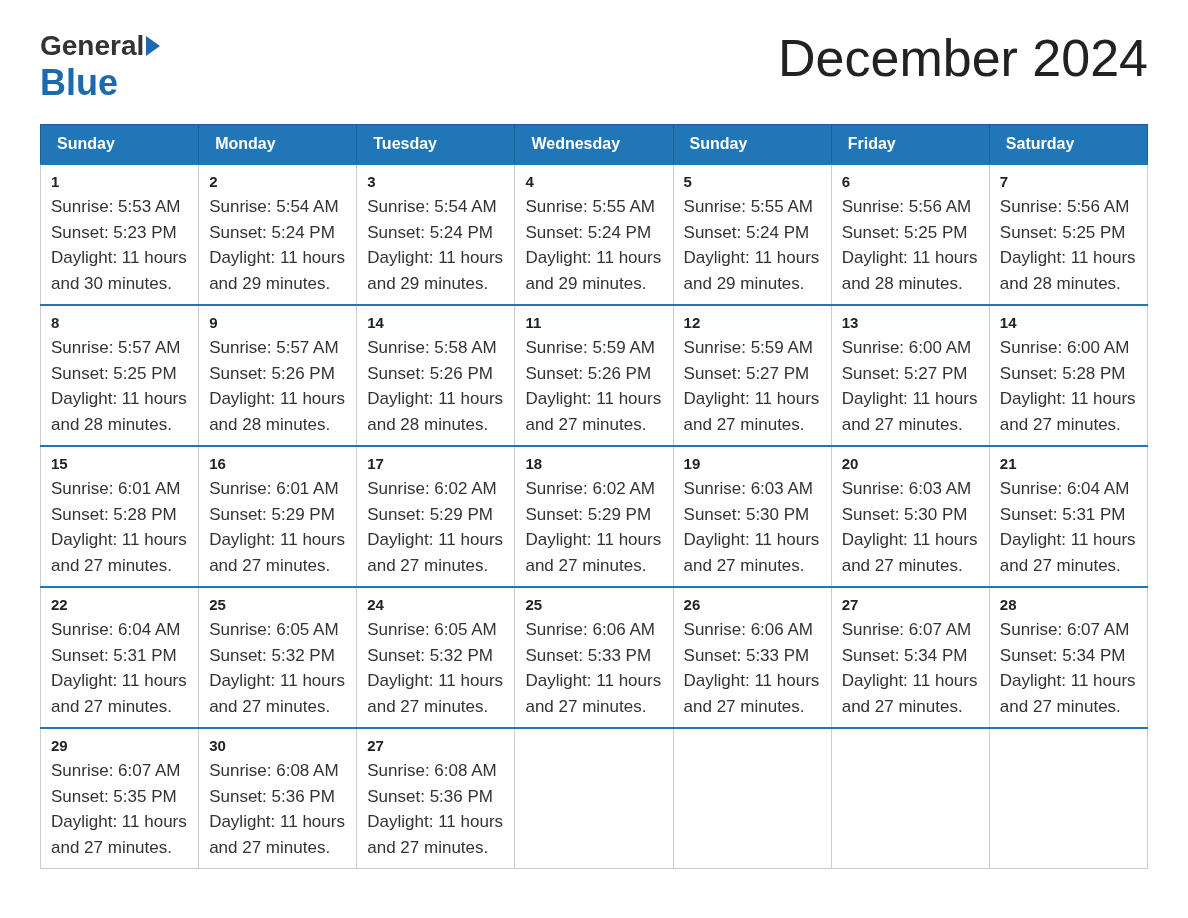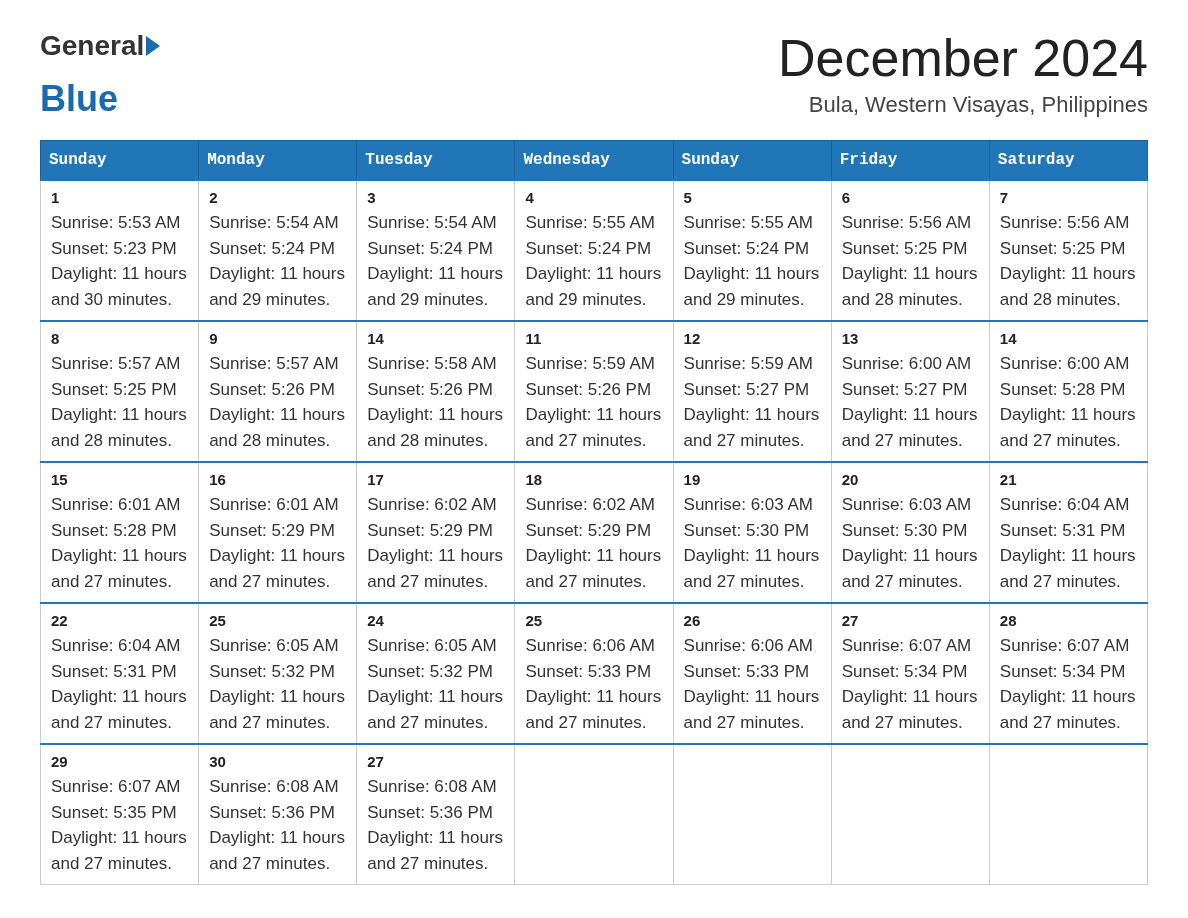--- a/index.html
+++ b/index.html
@@ -13,21 +13,20 @@
     .header {
       display: flex;
       justify-content: space-between;
       align-items: flex-start;
       margin-bottom: 20px;
     }
     .logo {
       display: flex;
       flex-direction: column;
       align-items: flex-start;
-      gap: 16px;
     }
     .logo-text {
       font-size: 28px;
       font-weight: bold;
       color: #333;
       display: flex;
       align-items: center;
     }
     .logo-general { color: #333; }
     .logo-arrow {
@@ -62,24 +61,23 @@
     .calendar-table {
       width: 100%;
       border-collapse: collapse;
       border: 1px solid #aaa;
     }
     .calendar-table th {
       background-color: #2176b8;
       color: #fff;
       font-size: 16px;
       font-weight: bold;
-      padding: 10px 8px;
+      padding: 10px 16px;
       text-align: left;
       border: 1px solid #1a5f9a;
-      font-family: Liberation Mono, monospace;
     }
     .calendar-table td {
       vertical-align: top;
       padding: 8px 10px;
       border: 1px solid #ccc;
       width: 14.28%;
       min-height: 110px;
     }
     .cell-date {
       font-size: 15px;
@@ -107,21 +105,20 @@
     <div class="logo-text">
       <span class="logo-general">General</span>
       <span class="logo-arrow"></span>
     </div>
     <div>
       <span class="logo-blue">Blue</span>
     </div>
   </div>
   <div class="title-block">
     <div class="month-title">December 2024</div>
-    <div class="location-title">Bula, Western Visayas, Philippines</div>
   </div>
 </div>
 
 <table class="calendar-table">
   <thead>
     <tr>
     <th>Sunday</th>
         <th>Monday</th>
         <th>Tuesday</th>
         <th>Wednesday</th>

